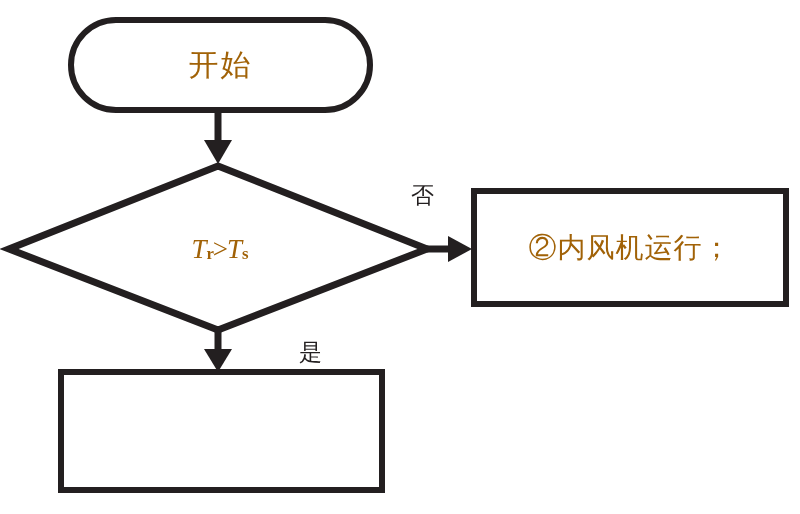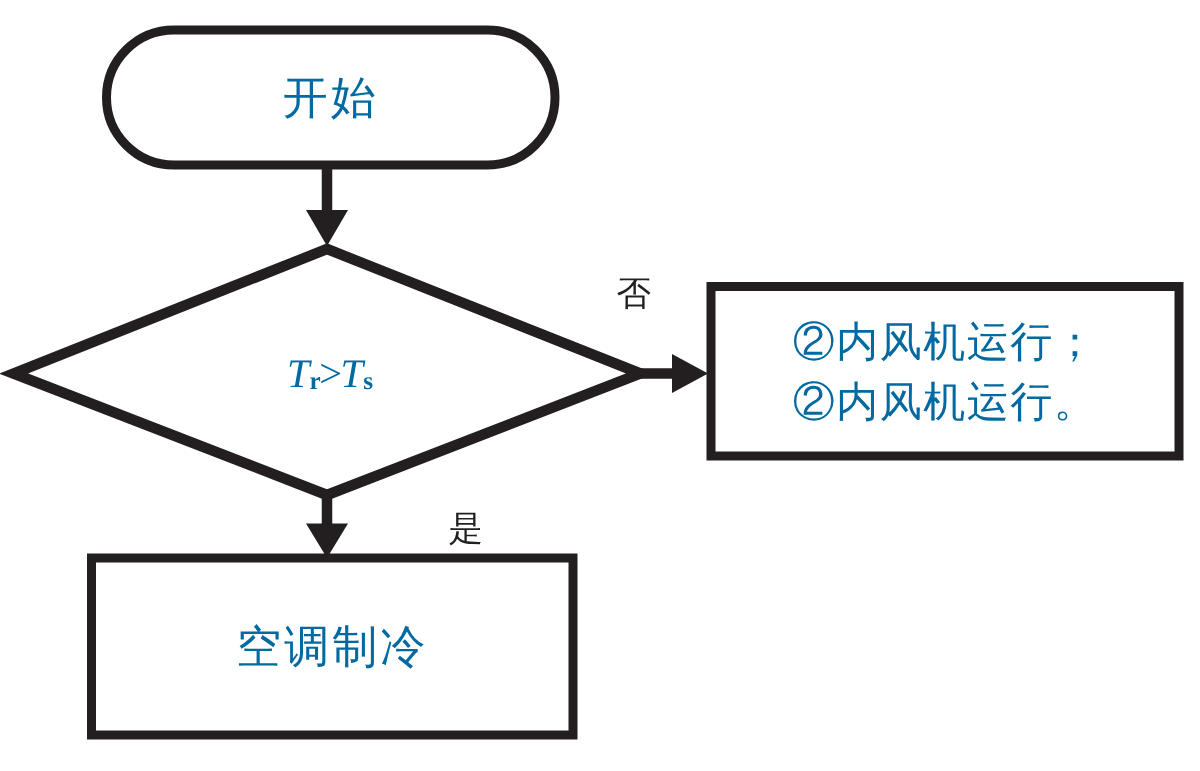--- a/index.html
+++ b/index.html
@@ -20,21 +20,21 @@
     left: 0;
     top: 0;
     width: 800px;
     height: 514px;
   }
   .node-text {
     position: absolute;
     display: flex;
     align-items: center;
     justify-content: center;
-    color: #0369a1;
+    color: #a16207;
     text-align: center;
     white-space: pre;
     pointer-events: none;
   }
   
   #start-label {
     left: 68px;
     top: 17px;
     width: 305px;
     height: 96px;
@@ -130,21 +130,19 @@
 
     <rect x="61" y="372" width="321" height="118" fill="#ffffff" stroke="#231f20" stroke-width="6"></rect>
   </svg>
 
   <div class="node-text" id="start-label">开始</div>
 
   <div class="node-text" id="decision-label"><span class="var">T</span><sub>r</sub><span class="gt">&gt;</span><span class="var">T</span><sub>s</sub></div>
 
   <div class="node-text" id="nobranch-label">
     <span class="line">②内风机运行；</span>
-    <span class="line">②内风机运行。</span>
   </div>
 
-  <div class="node-text" id="cooling-label">空调制冷</div>
 
   <div class="edge-label" id="label-no">否</div>
   <div class="edge-label" id="label-yes">是</div>
 
 </div>
 
 </body></html>

